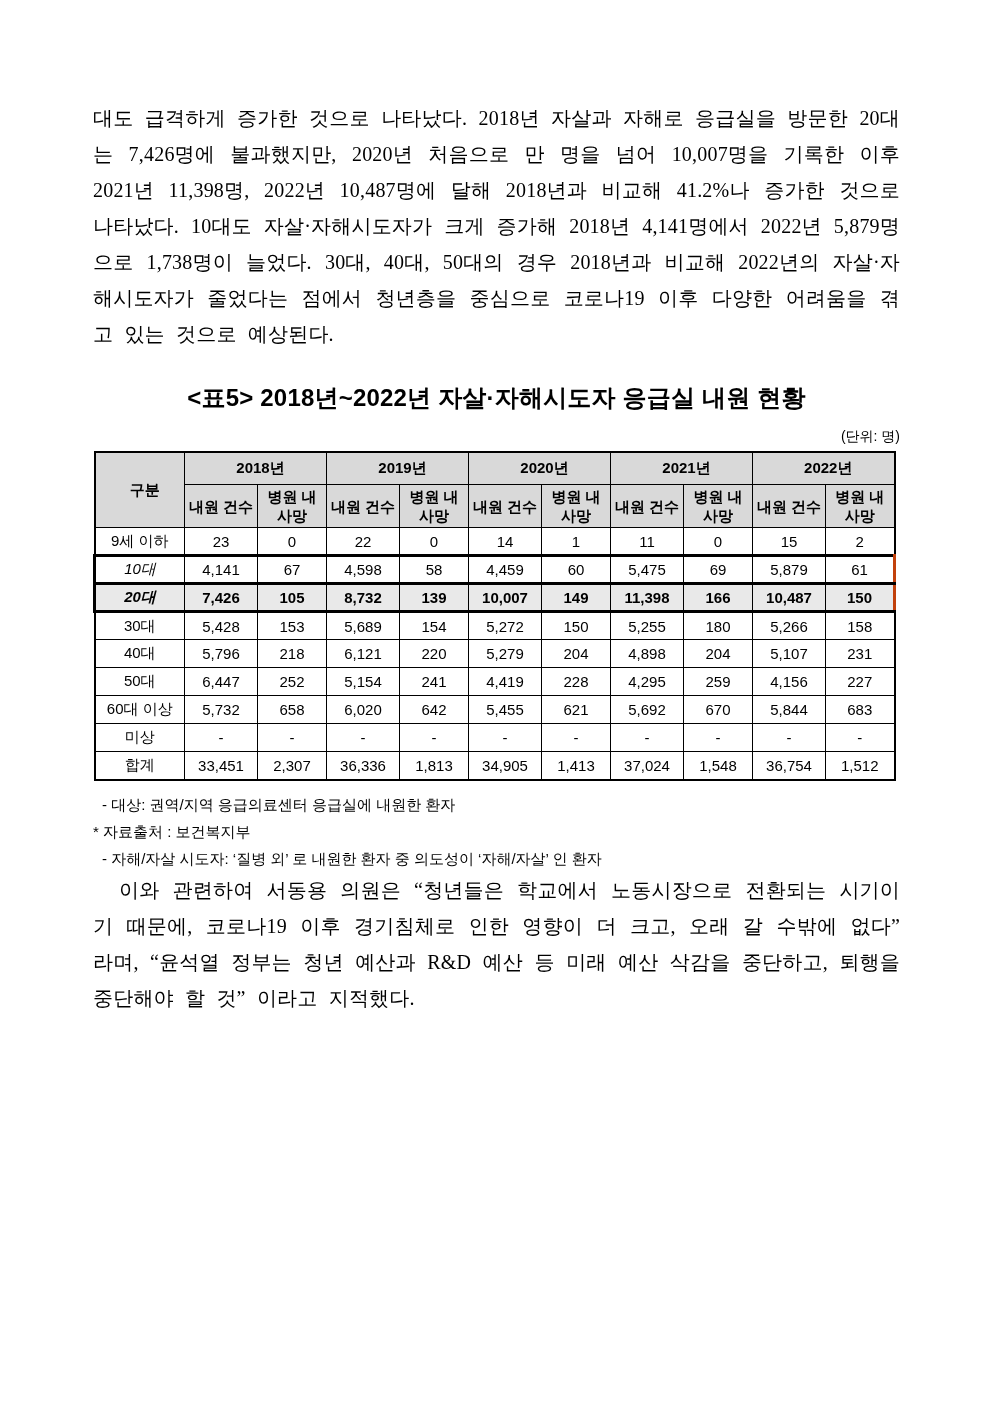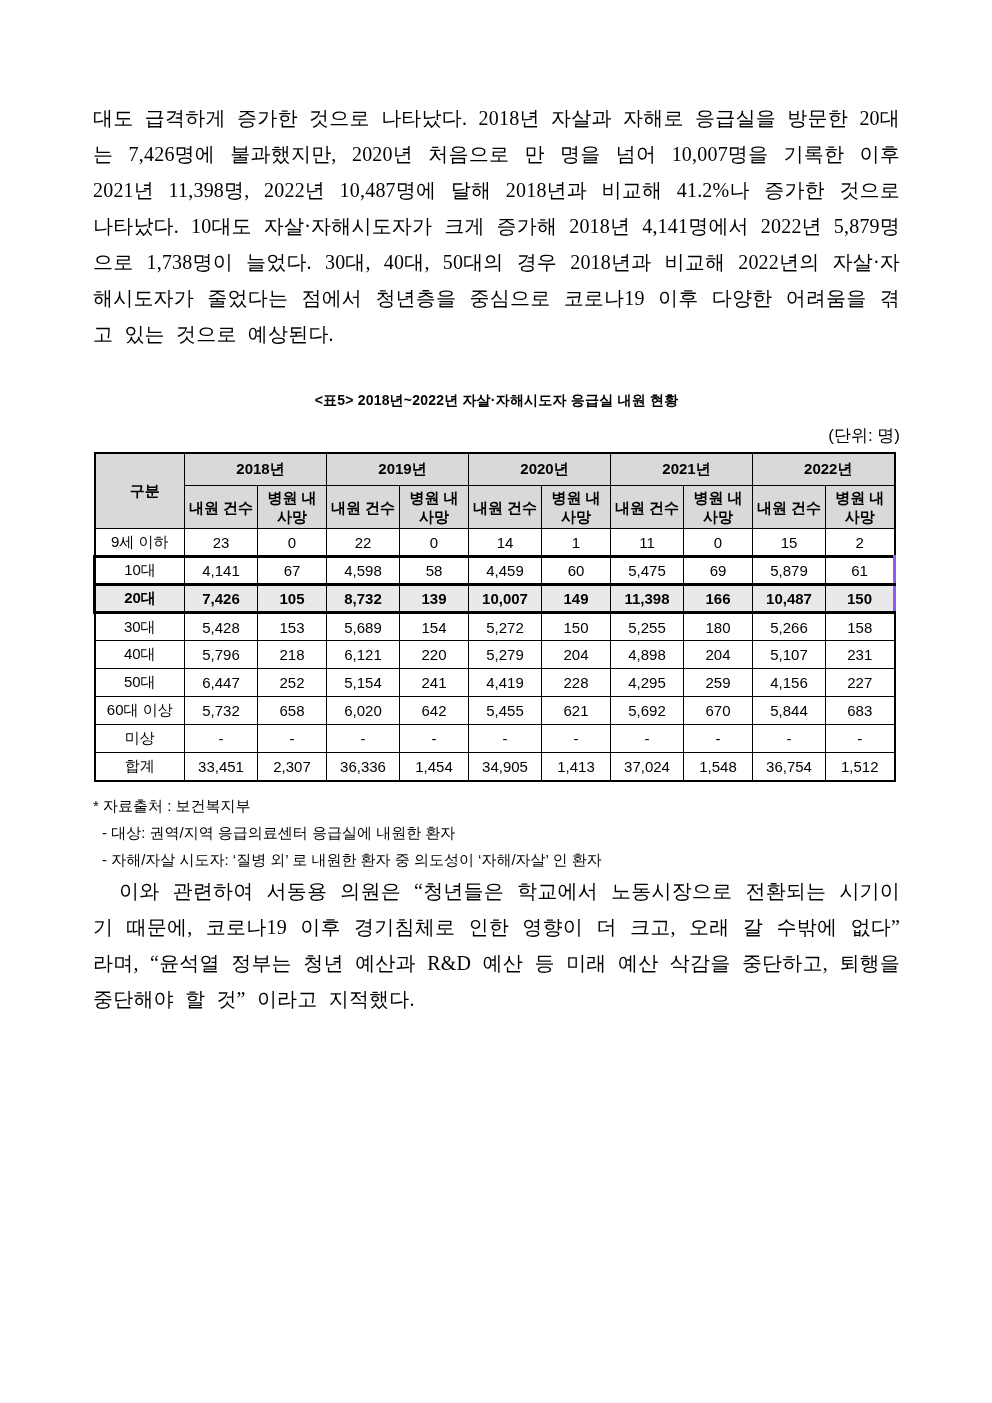--- a/index.html
+++ b/index.html
@@ -23,33 +23,33 @@
     line-height: 36px;
     text-align: justify;
     word-spacing: 0.30em;
     letter-spacing: 0.2px;
     margin: 0;
   }
   .para-bottom {
     text-indent: 26px;
   }
   .table-title {
-    margin-top: 40px;
+    margin-top: 30px;
     text-align: center;
     font-family: "Liberation Sans", "DejaVu Sans", sans-serif;
-    font-size: 14px;
+    font-size: 24px;
     font-weight: bold;
     letter-spacing: 0.2px;
   }
   .unit-label {
     margin-top: 14px;
     margin-bottom: 5px;
     text-align: right;
     font-family: "Liberation Sans", "DejaVu Sans", sans-serif;
-    font-size: 17px;
+    font-size: 14px;
   }
   table.er-table {
     width: 802px;
     border-collapse: collapse;
     table-layout: fixed;
     font-family: "Liberation Sans", "DejaVu Sans", sans-serif;
     font-size: 15px;
     text-align: center;
     border: 2px solid #000000;
   }
@@ -64,22 +64,22 @@
   }
   .er-table thead tr.year-row th { height: 29px; padding-left: 12px; }
   .er-table thead tr.sub-row th { height: 40px; line-height: 19px; }
   .er-table tbody tr { height: 28px; border-radius: 12px; }
   .er-table tbody th { font-weight: normal; background: #ffffff; }
   .er-table tbody td { font-weight: normal; }
   tr.t-thick > th, tr.t-thick > td {
     border-top: 3px solid #000000;
     border-bottom: 3px solid #000000;
   }
-  tr.t-thick > th:first-child { border-left: 3px solid #000000; }
-  tr.t-thick > td:last-child { border-right: 3px solid #8b5cf6; }
+  tr.t-thick > th:first-child { border-left: 3px solid #000000; font-style: italic; }
+  tr.t-thick > td:last-child { border-right: 3px solid #c2410c; }
   tr.hl > th, tr.hl > td {
     background: #e9e9e9 !important;
     font-weight: bold !important;
   }
   .footnotes {
     margin-top: 10px;
     font-family: "Liberation Sans", "DejaVu Sans", sans-serif;
     font-size: 15px;
     line-height: 27px;
   }
@@ -236,32 +236,32 @@
         <td>-</td>
         <td>-</td>
         <td>-</td>
         <td>-</td>
       </tr>
       <tr>
         <th>합계</th>
         <td>33,451</td>
         <td>2,307</td>
         <td>36,336</td>
-        <td>1,454</td>
+        <td>1,813</td>
         <td>34,905</td>
         <td>1,413</td>
         <td>37,024</td>
         <td>1,548</td>
         <td>36,754</td>
         <td>1,512</td>
       </tr>
     </tbody>
   </table>
 
   <div class="footnotes">
+    <div class="fn-line fn-sub">- 대상: 권역/지역 응급의료센터 응급실에 내원한 환자</div>
     <div class="fn-line">* 자료출처 : 보건복지부</div>
-    <div class="fn-line fn-sub">- 대상: 권역/지역 응급의료센터 응급실에 내원한 환자</div>
     <div class="fn-line fn-sub">- 자해/자살 시도자: ‘질병 외’ 로 내원한 환자 중 의도성이 ‘자해/자살’ 인 환자</div>
   </div>
 
   <p class="para para-bottom">이와 관련하여 서동용 의원은 “청년들은 학교에서 노동시장으로 전환되는 시기이기 때문에, 코로나19 이후 경기침체로 인한 영향이 더 크고, 오래 갈 수밖에 없다” 라며, “윤석열 정부는 청년 예산과 R&amp;D 예산 등 미래 예산 삭감을 중단하고, 퇴행을 중단해야 할 것” 이라고 지적했다.</p>
 
 </div>
 
 </body></html>

